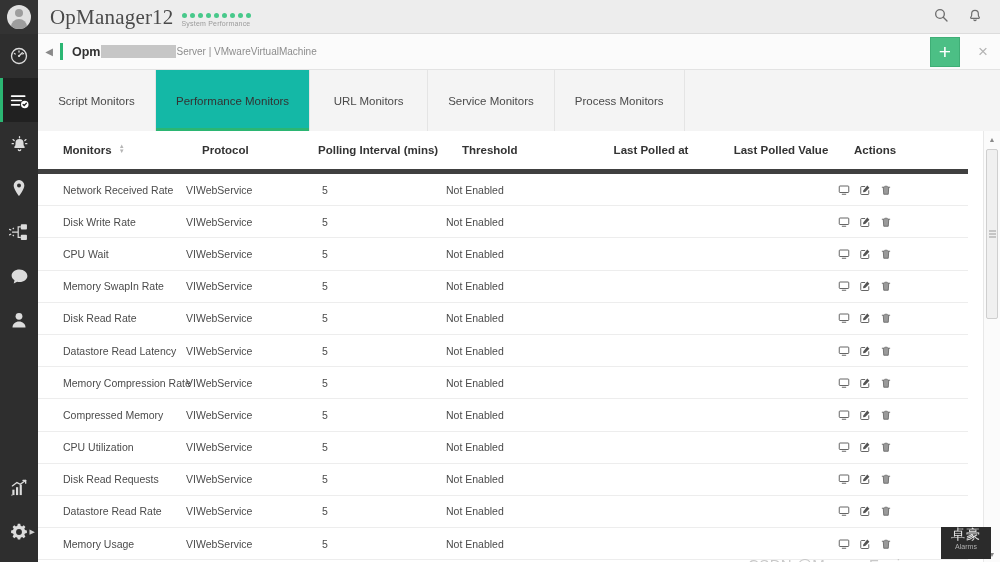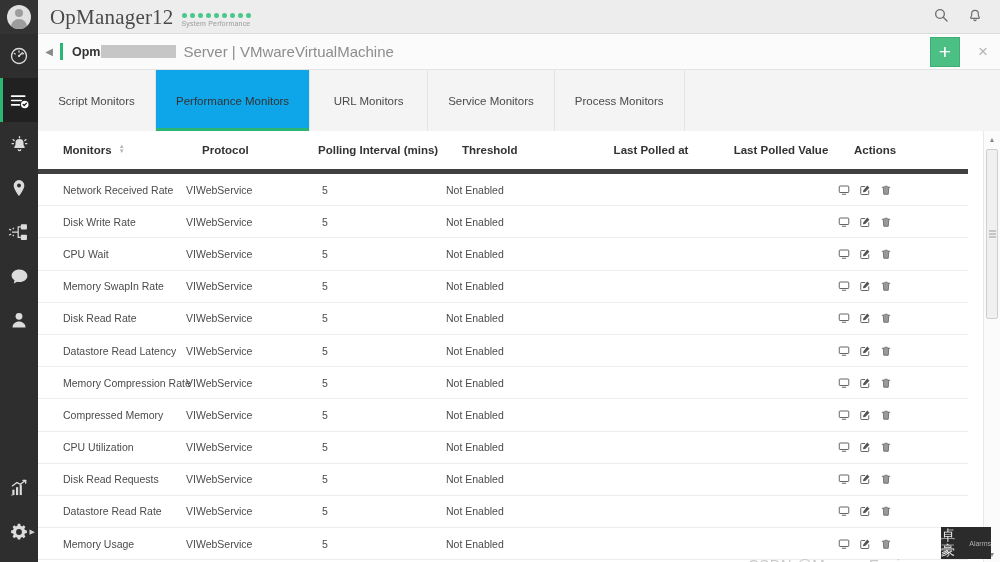--- a/index.html
+++ b/index.html
@@ -76,21 +76,21 @@
   .crumb-collapse {
     width:22px; height:36px; display:flex; align-items:center; justify-content:center;
     color:#8a8a8a; font-size:10px; cursor:pointer;
   }
   .crumb-accent { width:3px; height:17px; background:#2bb673; margin-right:9px; }
   .crumb-title { font-size:12.5px; font-weight:bold; color:#333; }
   .crumb-redact {
     display:inline-block; width:75px; height:13px; background:#c6c6c6;
     vertical-align:-2px; margin-left:1px;
   }
-  .crumb-meta { font-size:15px; color:#8d8d8d; margin-left:7px; }
+  .crumb-meta { font-size:10px; color:#8d8d8d; }
   .crumb-right { margin-left:auto; display:flex; align-items:center; height:36px; }
   .btn-add {
     width:30px; height:30px; background:#4cbf85; color:#fff;
     display:flex; align-items:center; justify-content:center;
     font-size:21px; line-height:1; cursor:pointer; margin-right:6px;
     border:1px solid #3fae76;
   }
   .btn-close {
     width:34px; height:36px; display:flex; align-items:center; justify-content:center;
     color:#b4b4b4; font-size:17px; cursor:pointer;
@@ -99,21 +99,21 @@
   
   .tabs {
     position:absolute; left:38px; top:70px; width:962px; height:61px;
     background:#f4f4f4; display:flex; align-items:stretch;
   }
   .tab {
     min-width:118px; padding:0 20px; display:flex; align-items:center; justify-content:center;
     text-align:center; font-size:11.5px; color:#4a4a4a; cursor:pointer;
     border-right:1px solid #e4e4e4; line-height:14px; position:relative;
   }
-  .tab.active { background:#0ea5e9; color:#333;text-align:center; }
+  .tab.active { background:#14b8a6; color:#333;text-align:center; }
   .tab.active::after {
     content:""; position:absolute; left:0; right:0; bottom:0; height:3px; background:#2bb673;
   }
   .tabs-filler { flex:1; border-right:none; }
 
   
   .content {
     position:absolute; left:38px; top:131px; width:962px; height:431px;
     background:#fff; overflow:hidden;
   }
@@ -162,21 +162,21 @@
     width:7px; height:1px; background:#9a9a9a; box-shadow:0 3px 0 #9a9a9a, 0 -3px 0 #9a9a9a;
   }
 
   
   .watermark {
     position:absolute; left:748px; top:556px; font-size:15px;
     color:#c9c9c9; letter-spacing:.4px; pointer-events:none; user-select:none;
   }
   .zbadge {
     position:absolute; left:941px; top:527px; width:50px; height:32px;
-    background:#2b2b2b; display:flex; flex-direction:row;
+    background:#2b2b2b; display:flex; flex-direction:column;
     align-items:center; justify-content:flex-start;
   }
   .zbadge .cn { font-size:14px; color:#e8e8e8; line-height:15px; letter-spacing:1px; }
   .zbadge .en { font-size:7px; color:#b0b0b0; line-height:9px; }
 </style>
 </head>
 <body>
 
 <div id="app">
 

